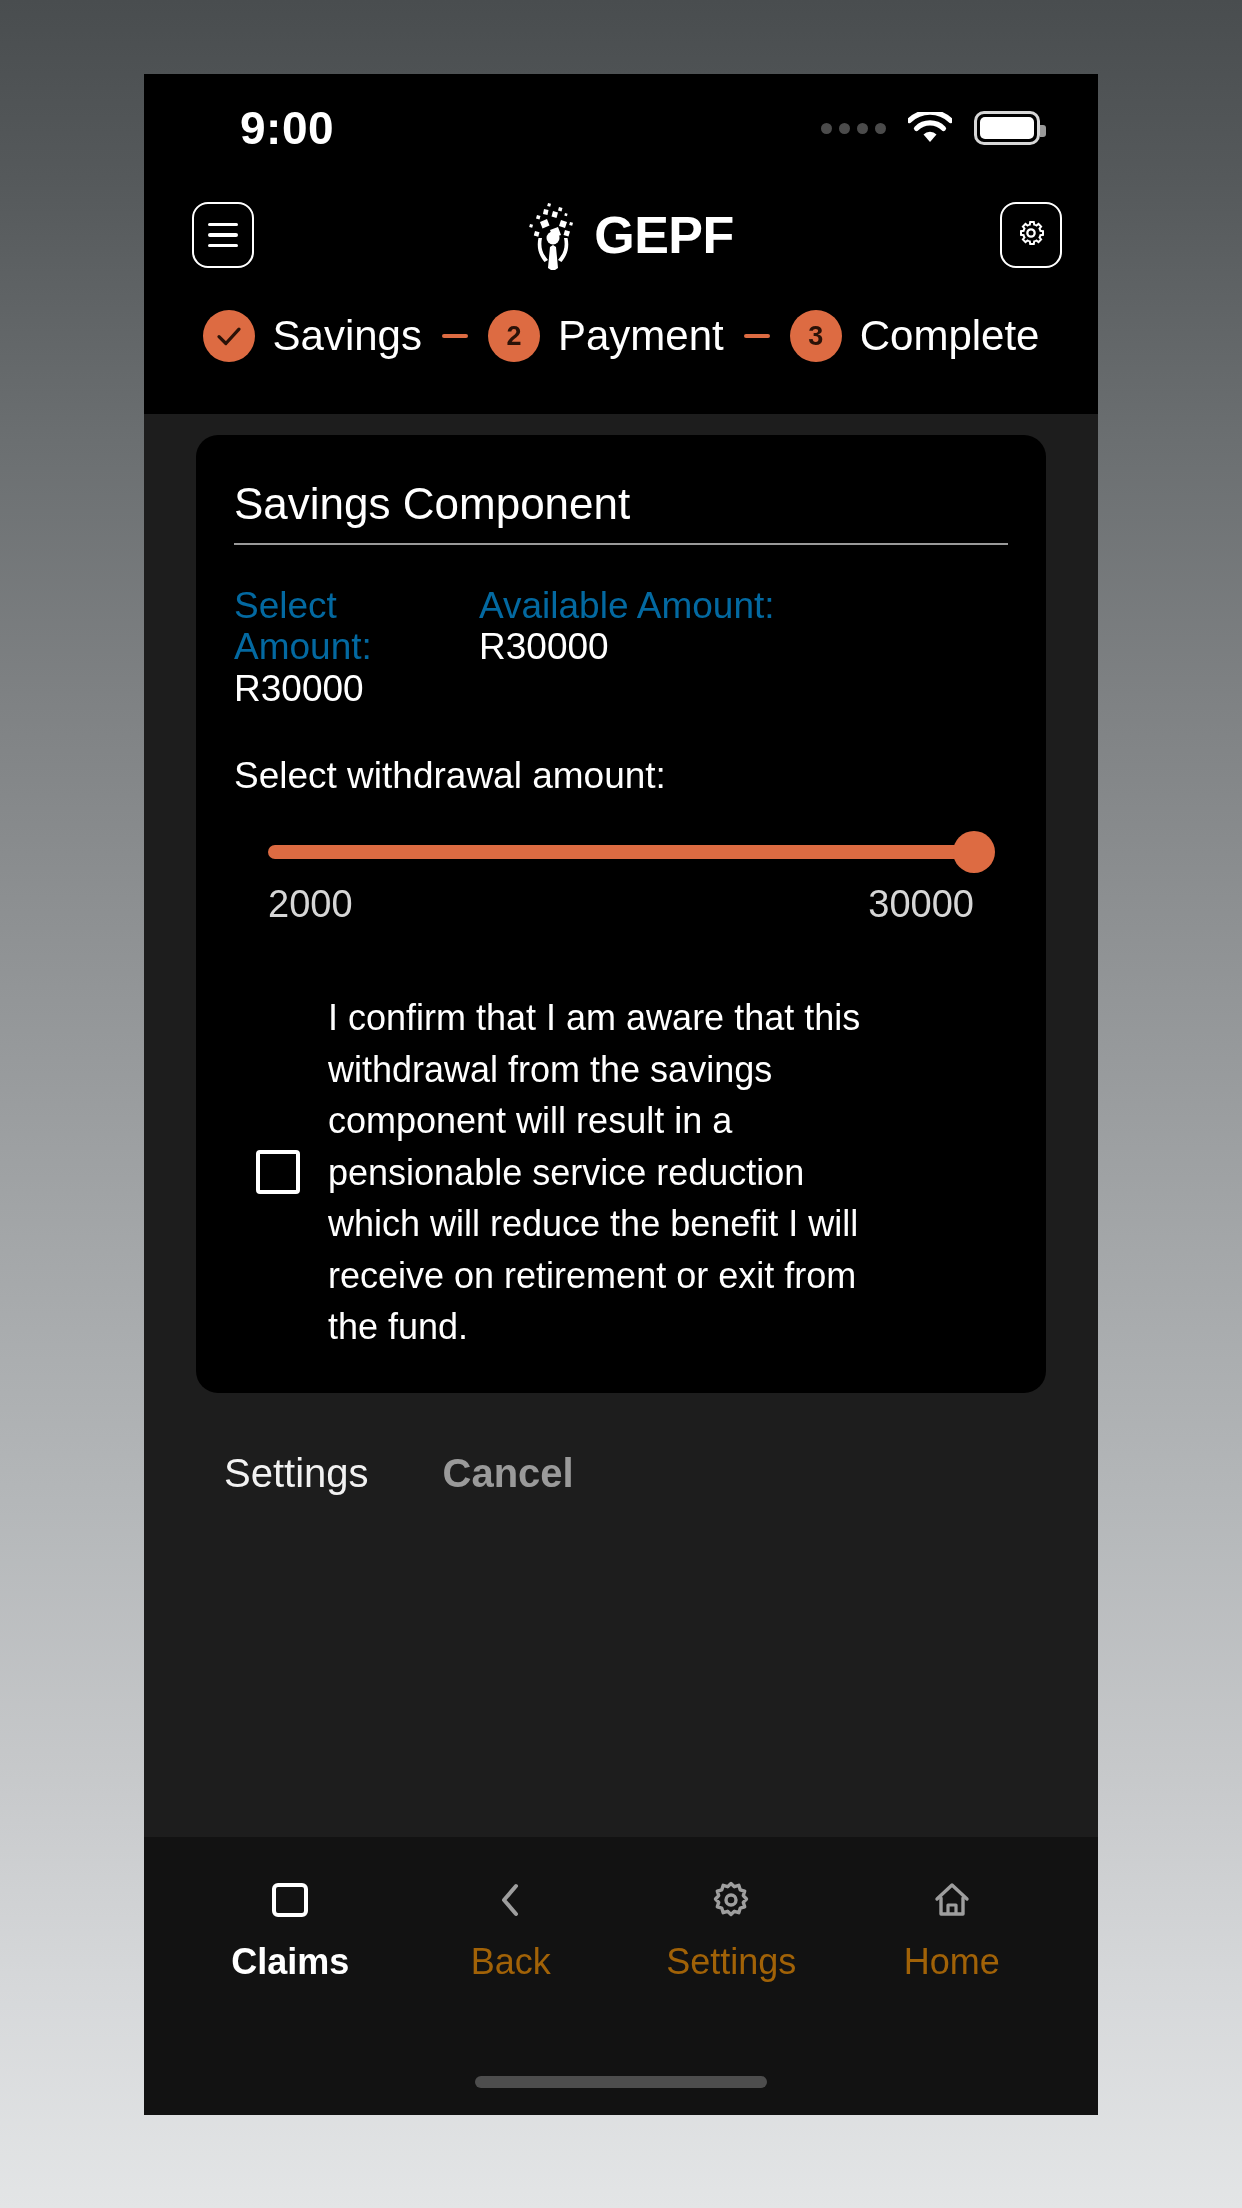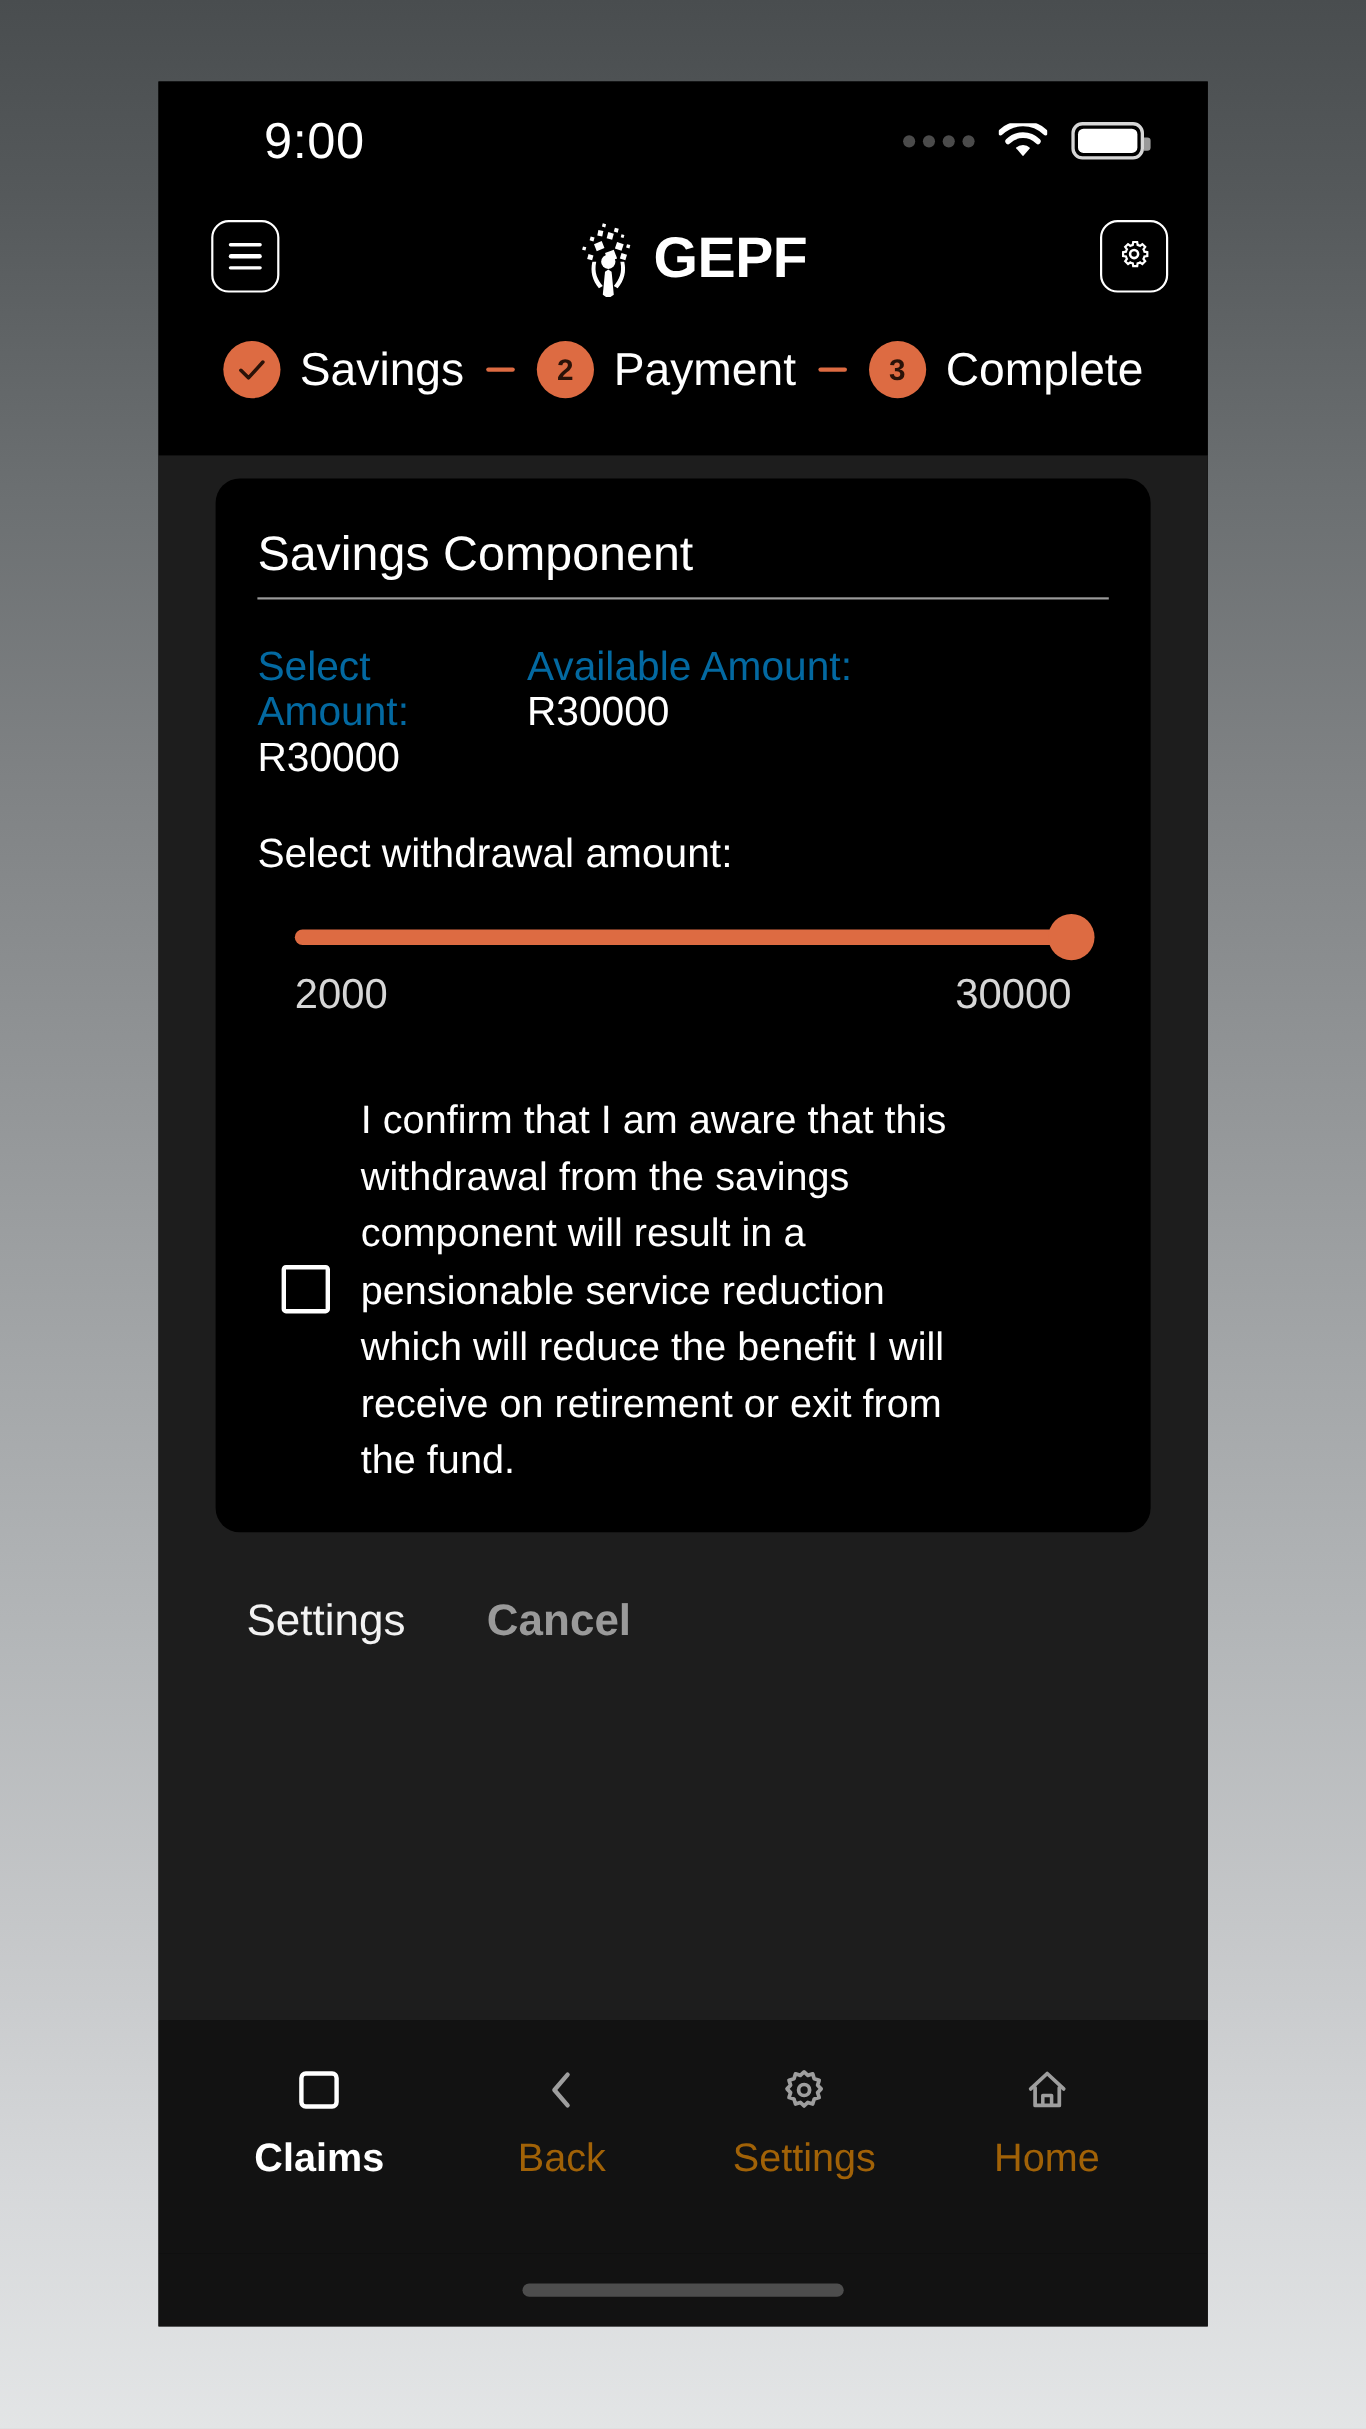--- a/index.html
+++ b/index.html
@@ -28,21 +28,21 @@
 
   
   .statusbar {
     height: 108px;
     background: #000;
     display: flex; align-items: center;
     padding: 0 58px 0 96px;
     flex: 0 0 auto;
   }
   .clock {
-    color: #fff; font-size: 46px; font-weight: 400;
+    color: #fff; font-size: 46px; font-weight: 700;
     letter-spacing: .5px;
   }
   .status-right {
     margin-left: auto;
     display: flex; align-items: center; gap: 22px;
   }
   .sig-dots { display: flex; gap: 7px; align-items: center; }
   .sig-dots i {
     width: 11px; height: 11px; border-radius: 50%;
     background: #4b4b4b; display: block;
@@ -60,21 +60,21 @@
     background: #9a9a9a;
   }
   .battery .fill {
     width: 100%; height: 100%; background: #fff; border-radius: 5px;
   }
 
   
   .appbar {
     background: #000;
     padding: 18px 36px 14px 48px;
-    display: flex; 
+    display: flex; align-items: center;
     flex: 0 0 auto;
   }
   .icon-btn {
     width: 62px; height: 66px;
     border: 2.5px solid #ffffff;
     border-radius: 16px;
     display: flex; align-items: center; justify-content: center;
     background: transparent; cursor: pointer;
     flex: 0 0 auto;
   }

